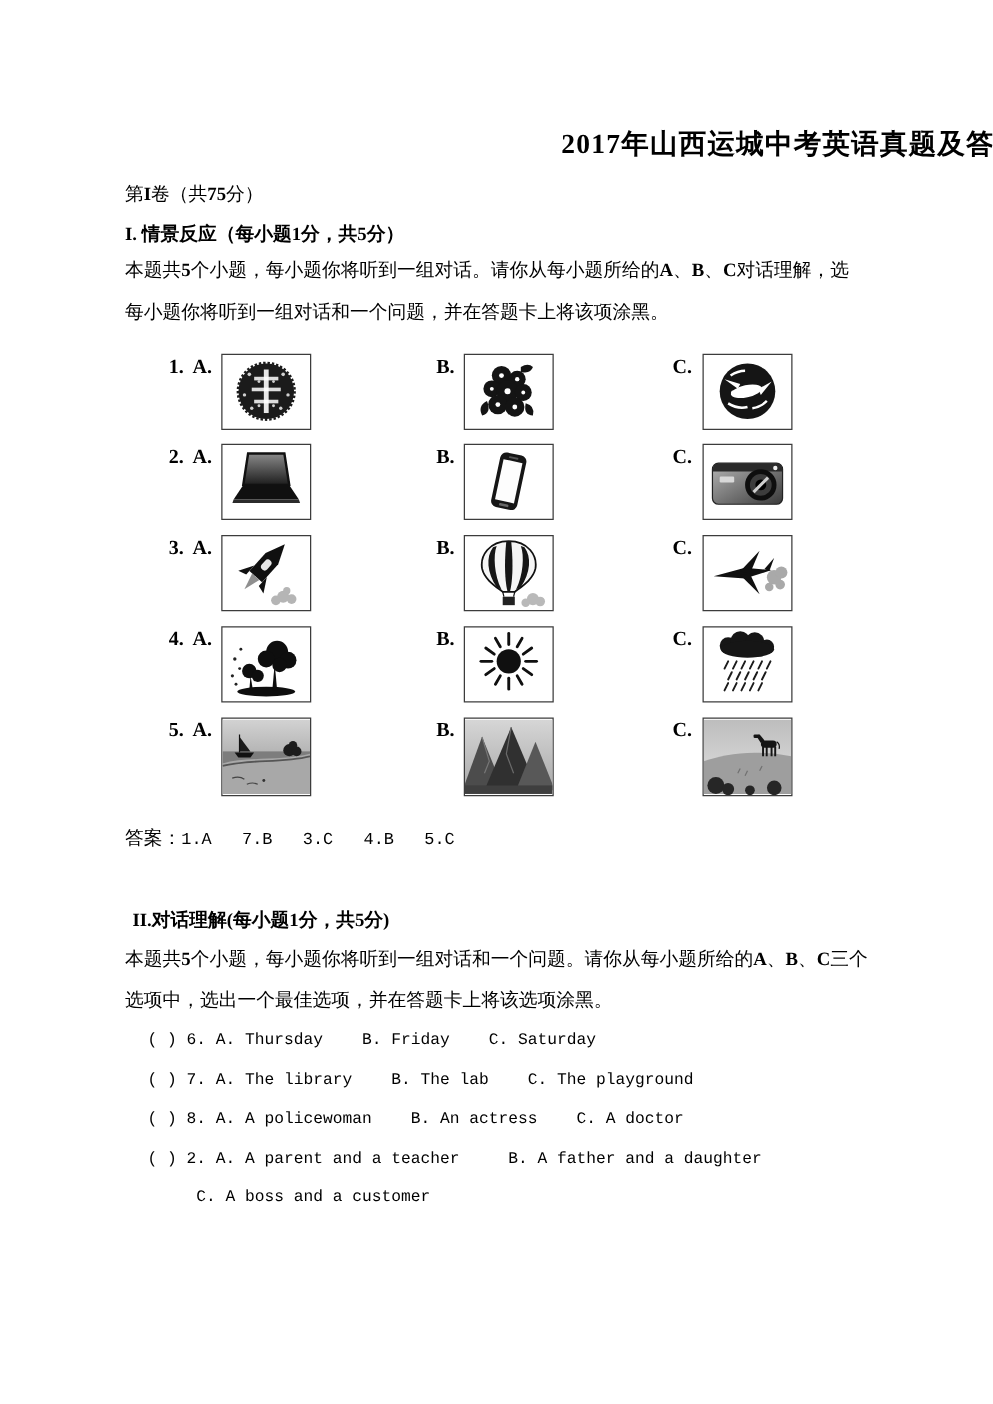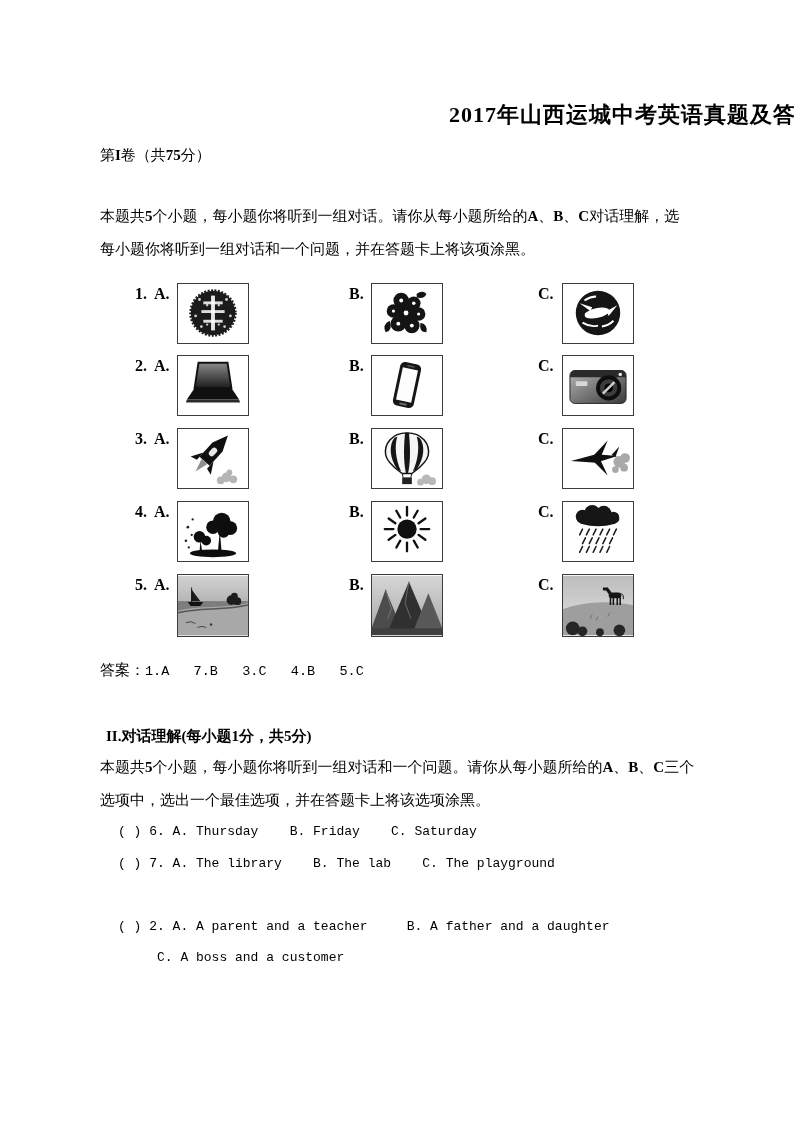--- a/index.html
+++ b/index.html
@@ -23,20 +23,21 @@
 </style>
 </head>
 <body>
 
 <div class="page">
 
   <div class="title">2017年山西运城中考英语真题及答案</div>
 
   <div class="line cn" style="top:146px"><span>第</span><span style="font-weight: 700;">I</span><span>卷（共</span><span style="font-weight: 700;">75</span><span>分）</span></div>
 
+  <div class="line cn bold" style="top:178px">I. 情景反应（每小题1分，共5分）</div>
 
   <div class="line cn" style="top:207px"><span>本题共</span><span style="font-weight: 700;">5</span><span>个小题，每小题你将听到一组对话。请你从每小题所给的</span><span style="font-weight: 700;">A</span><span>、</span><span style="font-weight: 700;">B</span><span>、</span><span style="font-weight: 700;">C</span><span>对话理解，选</span></div>
   <div class="line cn" style="top:240px">每小题你将听到一组对话和一个问题，并在答题卡上将该项涂黑。</div>
 
   <div class="pic-row" style="top:283px">
     <span class="pic-label" style="left:0">1.</span>
     <span class="pic-label" style="left:19px">A.</span>
     <div class="pic-box" style="left:42px">
       <svg viewBox="0 0 72 61">
         <circle cx="36" cy="30" r="23" fill="#1b1b1b"></circle>
@@ -373,16 +374,17 @@
     <span class="cn">答案：</span><span class="mono">1.A   7.B   3.C   4.B   5.C</span>
   </div>
 
   <div class="line cn bold" style="left:106px;top:727px">II.对话理解(每小题1分，共5分)</div>
 
   <div class="line cn" style="top:758px"><span>本题共</span><span style="font-weight: 700;">5</span><span>个小题，每小题你将听到一组对话和一个问题。请你从每小题所给的</span><span style="font-weight: 700;">A</span><span>、</span><span style="font-weight: 700;">B</span><span>、</span><span style="font-weight: 700;">C</span><span>三个</span></div>
   <div class="line cn" style="top:791px">选项中，选出一个最佳选项，并在答题卡上将该选项涂黑。</div>
 
   <div class="q-line" style="top:824px">( ) 6. A. Thursday    B. Friday    C. Saturday</div>
   <div class="q-line" style="top:856px">( ) 7. A. The library    B. The lab    C. The playground</div>
+  <div class="q-line" style="top:887px">( ) 8. A. A policewoman    B. An actress    C. A doctor</div>
   <div class="q-line" style="top:919px">( ) 2. A. A parent and a teacher     B. A father and a daughter</div>
   <div class="q-line" style="top:950px">     C. A boss and a customer</div>
 
 </div>
 
 </body></html>

